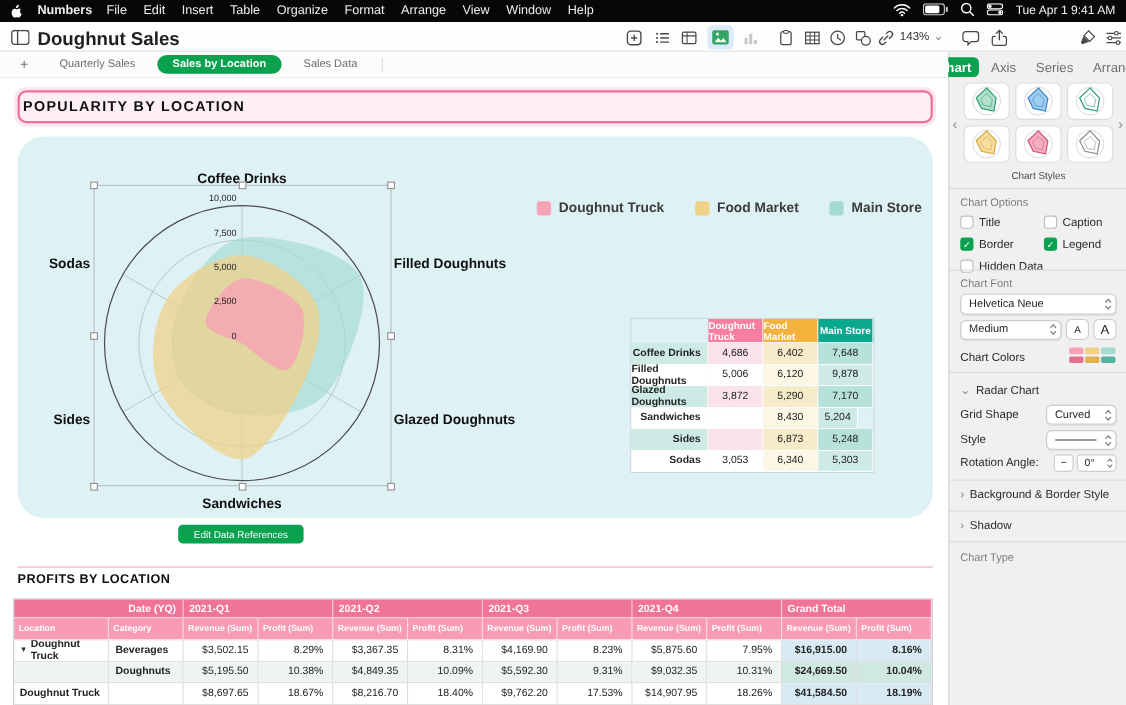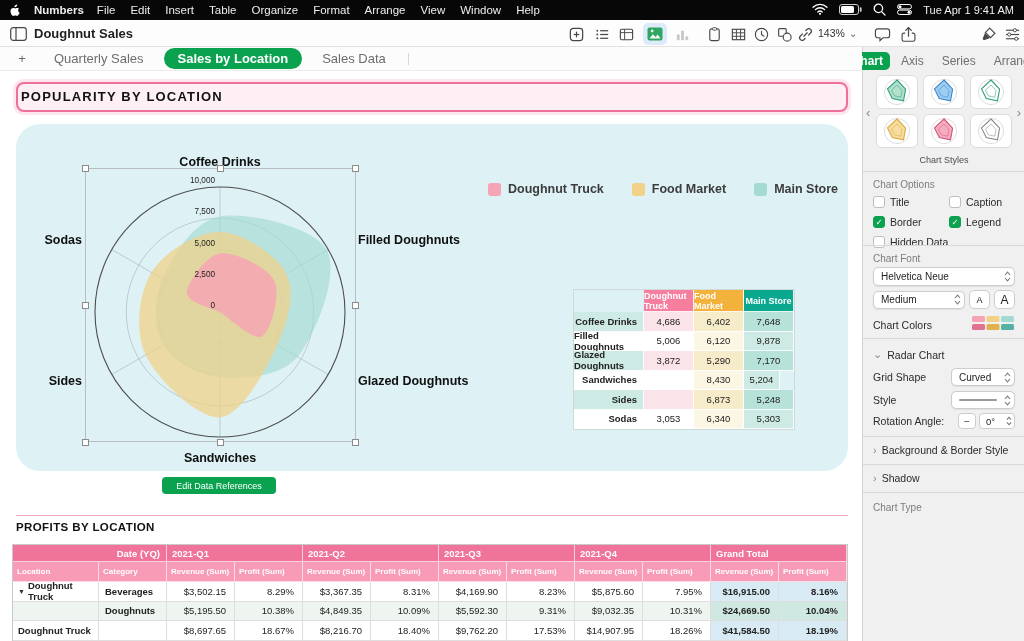--- a/index.html
+++ b/index.html
@@ -6,28 +6,28 @@
 body{background:#d8d8d8;font-family:"Liberation Sans","DejaVu Sans",sans-serif}
 #app{position:relative;width:1024px;height:641px;background:#fff;overflow:hidden}
 
 #menubar{position:absolute;left:0;top:0;width:1024px;height:20px;background:#070707;display:flex;align-items:center;color:#f2f2f2;font-size:11.5px;padding:0 10px;gap:13px;z-index:40}
 #menu-items{display:flex;gap:15px}
 .mb-item{color:#ededed;cursor:default}
 .mb-app{font-weight:bold}
 #menu-right{margin-left:auto;display:flex;align-items:center;gap:11px;font-size:11px}
 
 #toolbar{position:absolute;left:0;top:20px;width:1024px;height:27px;background:#fdfdfd;border-bottom:1px solid #e1e1e1;z-index:30}
-#doc-title{position:absolute;left:34px;top:26px;font-size:13px;font-weight:bold;color:#1f1f1f;z-index:31}
+#doc-title{position:absolute;left:34px;top:26px;font-size:17px;font-weight:bold;color:#1f1f1f;z-index:31}
 .tbi{position:absolute;top:24px;width:20px;height:20px;display:flex;align-items:center;justify-content:center;color:#474747;z-index:31}
 .tbi.active{width:24px;height:22px;top:23px;background:#dcebf9;border-radius:5px}
 #zoom{position:absolute;left:818px;top:27px;font-size:10.5px;color:#333;z-index:31;display:flex;gap:4px;align-items:center}
 
 #tabbar{position:absolute;left:0;top:47px;width:862px;height:24px;background:#fcfcfc;border-bottom:1px solid #ececec;display:flex;align-items:center;padding-left:12px;gap:8px;z-index:20}
 #add-sheet{font-size:13px;color:#6c6c6c;width:20px;text-align:center}
-.sheet-tab{font-size:13px;color:#6d6d6d;padding:3px 14px;border-radius:11px}
+.sheet-tab{font-size:10px;color:#6d6d6d;padding:3px 14px;border-radius:11px}
 .sheet-tab.active{background:#0aa14f;color:#fff;font-weight:bold}
 .tab-divider{width:1px;height:12px;background:#d7d7d7}
 
 #title-box{position:absolute;left:16px;top:82px;width:832px;height:30px;border:2px solid #ef6f9b;border-radius:8px;background:#fdeff4;box-shadow:0 0 0 3px rgba(244,143,177,.22);z-index:5}
 #title-box span{display:block;line-height:26px;padding-left:3px;font-size:13px;font-weight:bold;letter-spacing:1.2px;color:#111}
 #chart-panel{position:absolute;left:16px;top:124px;width:832px;height:347px;background:#def1f4;border-radius:24px;z-index:1}
 #radar-svg{position:absolute;left:55px;top:145px;z-index:3}
 .cat-label{position:absolute;font-size:12.5px;font-weight:bold;color:#101010;z-index:4}
 #legend{position:absolute;left:488px;top:182px;display:flex;gap:28px;z-index:4}
 .lg-item{display:flex;align-items:center;gap:7px;font-size:12.5px;font-weight:bold;color:#3c3c3c}

